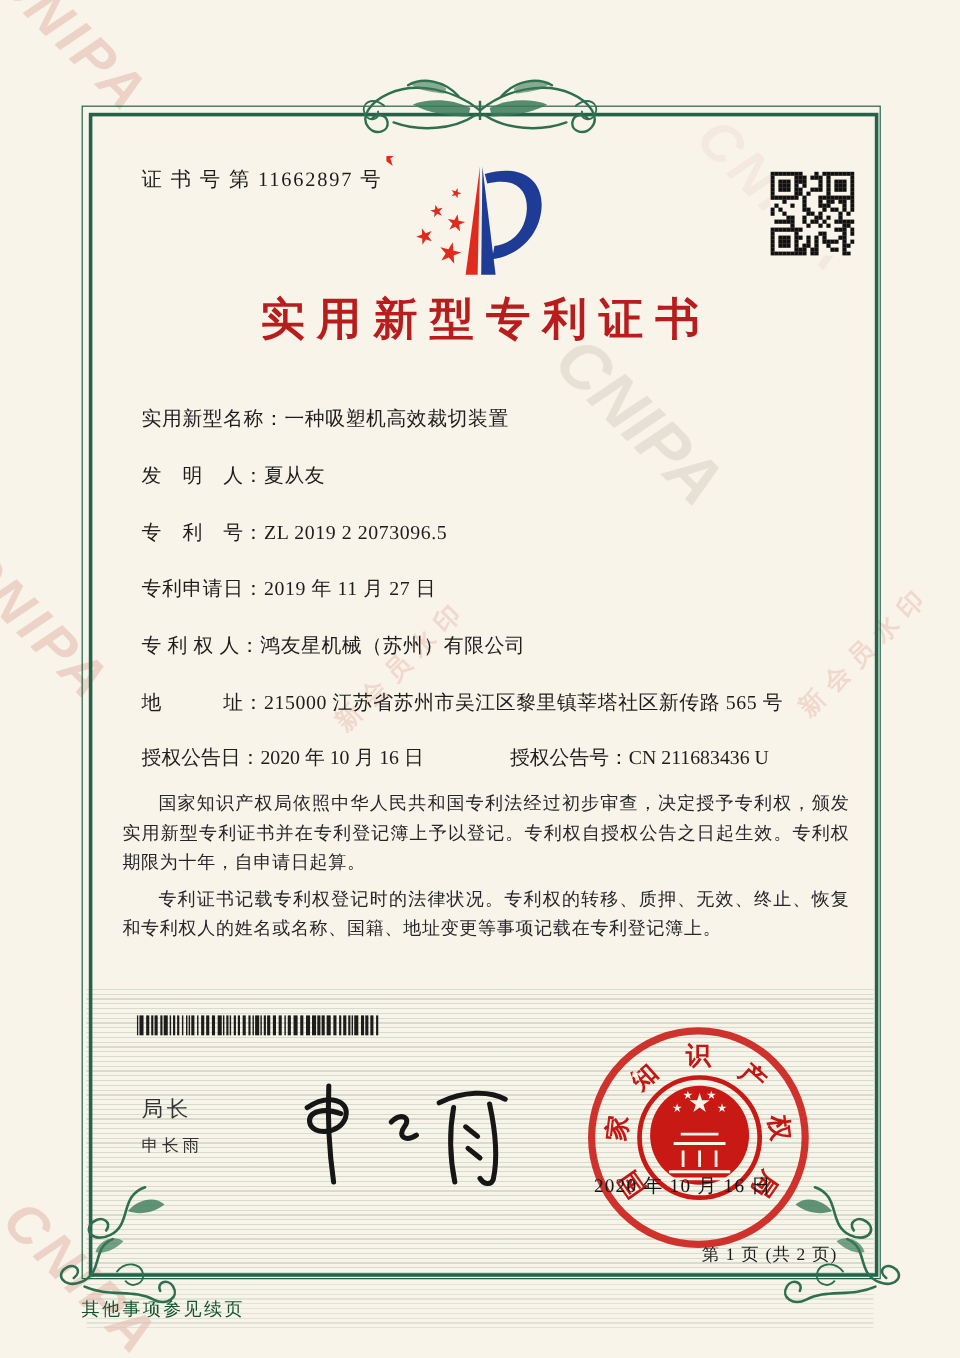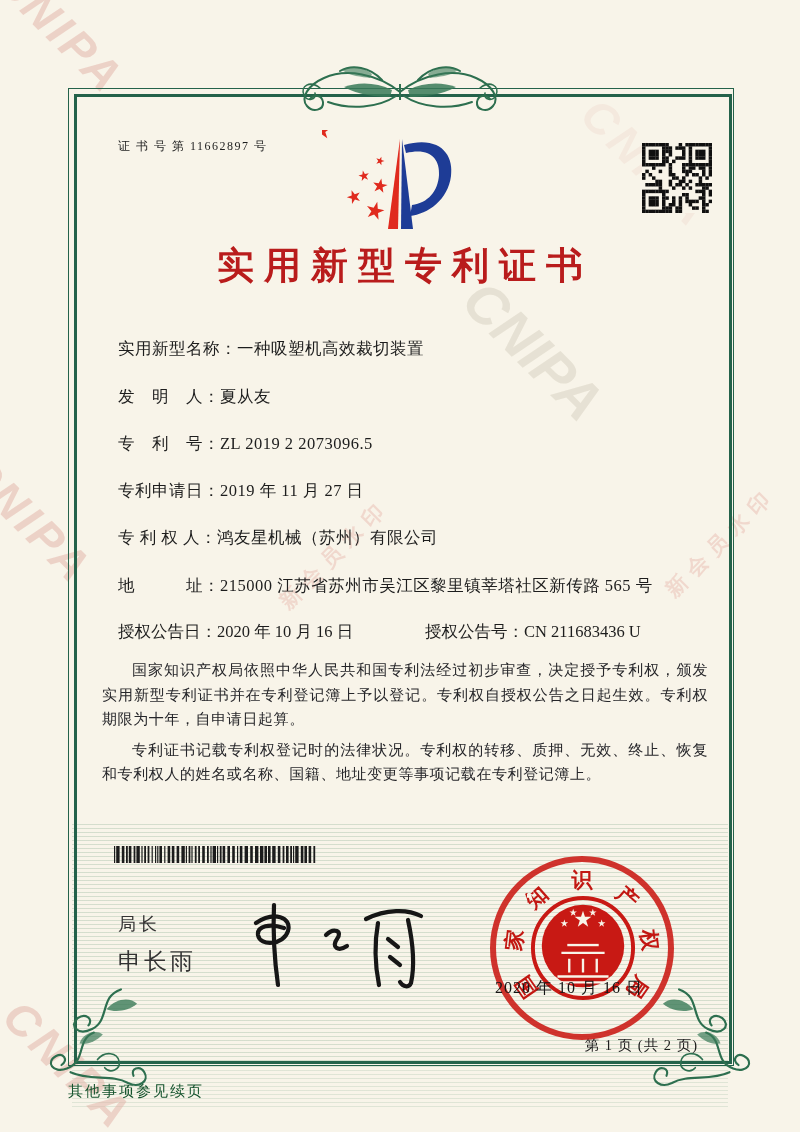--- a/index.html
+++ b/index.html
@@ -23,37 +23,37 @@
   .wm-cnipa{color:#e2b1a6;font-size:46px;letter-spacing:4px;opacity:.5;}
   .wm-tl{left:-20px;top:2px;transform:rotate(45deg);}
   .wm-tr{left:566px;top:136px;transform:rotate(45deg);opacity:.16;}
   .wm-center{left:448px;top:318px;transform:rotate(45deg);font-size:56px;color:#d9d3c3;opacity:.55;}
   .wm-left{left:-52px;top:492px;transform:rotate(45deg);}
   .wm-bl{left:-12px;top:1038px;transform:rotate(45deg);}
   .wm-member{color:#e8b7ad;font-size:21px;letter-spacing:8px;font-style:normal;opacity:.45;}
   .wm-m1{left:262px;top:540px;transform:rotate(-45deg);}
   .wm-m2{left:648px;top:528px;transform:rotate(-45deg);}
   
-  .cert-no{position:absolute;left:118px;top:138px;font-size:12px;letter-spacing:1.5px;z-index:3;}
+  .cert-no{position:absolute;left:118px;top:138px;font-size:17px;letter-spacing:1.5px;z-index:3;}
   .logo{position:absolute;left:322px;top:130px;width:156px;height:108px;z-index:3;}
   .qr{position:absolute;left:642px;top:143px;width:70px;height:70px;z-index:3;background:#f8f4e9;}
   .title{position:absolute;left:0;width:800px;top:241px;text-align:center;font-size:37px;font-weight:bold;letter-spacing:10px;text-indent:10px;color:#b91c1c;z-index:3;}
   
   .field-row{position:absolute;left:118px;width:600px;font-size:16.5px;letter-spacing:.5px;z-index:3;white-space:nowrap;}
   .grant-row{position:absolute;left:0;width:800px;top:621px;font-size:16.5px;z-index:3;}
   .grant-a{position:absolute;left:118px;white-space:nowrap;}
   .grant-b{position:absolute;left:425px;white-space:nowrap;}
   
   .body-text{position:absolute;left:102px;top:658px;width:606px;font-size:15px;line-height:24.5px;text-align:justify;letter-spacing:.6px;color:#26262a;z-index:3;}
   .body-text p{margin:0 0 6px 0;text-indent:2em;}
   
   .barcode{position:absolute;left:114px;top:846px;width:206px;height:17px;z-index:3;}
   
   .signer-title{position:absolute;left:118px;top:912px;font-family:"Liberation Sans","DejaVu Sans",sans-serif;font-size:18px;letter-spacing:3px;color:#333;z-index:3;}
-  .signer-name{position:absolute;left:118px;top:946px;font-family:Liberation Sans, sans-serif;font-size:23px;letter-spacing:3px;color:#333;z-index:3;}
+  .signer-name{position:absolute;left:118px;top:946px;font-family:Liberation Sans, sans-serif;font-size:14px;letter-spacing:3px;color:#333;z-index:3;}
   .signature{position:absolute;left:240px;top:893px;width:190px;height:97px;z-index:3;}
   
   .seal{position:absolute;left:490px;top:856px;width:184px;height:184px;border-radius:50%;border:6px solid rgba(201,24,18,.88);box-sizing:border-box;z-index:5;}
   .seal-char{position:absolute;left:50%;top:50%;font-size:21px;font-weight:bold;color:#c21712;font-family:"Liberation Serif",serif;}
   .emblem{position:absolute;left:527px;top:894px;width:112px;height:108px;z-index:5;}
   .seal-date{position:absolute;left:464px;top:978px;width:210px;text-align:center;font-size:16px;letter-spacing:1px;color:#151515;z-index:6;white-space:nowrap;}
   
   .page-info{position:absolute;left:68px;width:630px;top:1036px;text-align:right;font-size:14.5px;letter-spacing:1px;z-index:3;}
   .cont-note{position:absolute;left:68px;width:630px;top:1082px;text-align:left;font-size:15px;letter-spacing:2px;color:#14532d;z-index:3;}
 </style>

